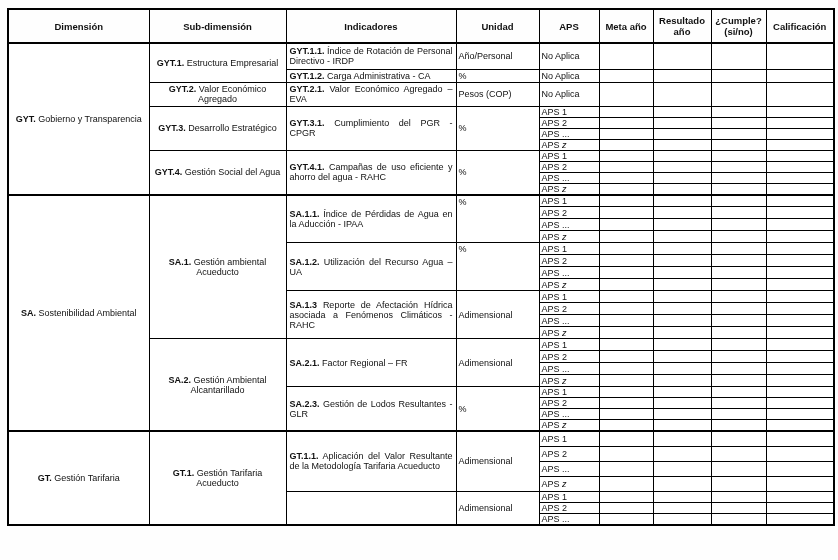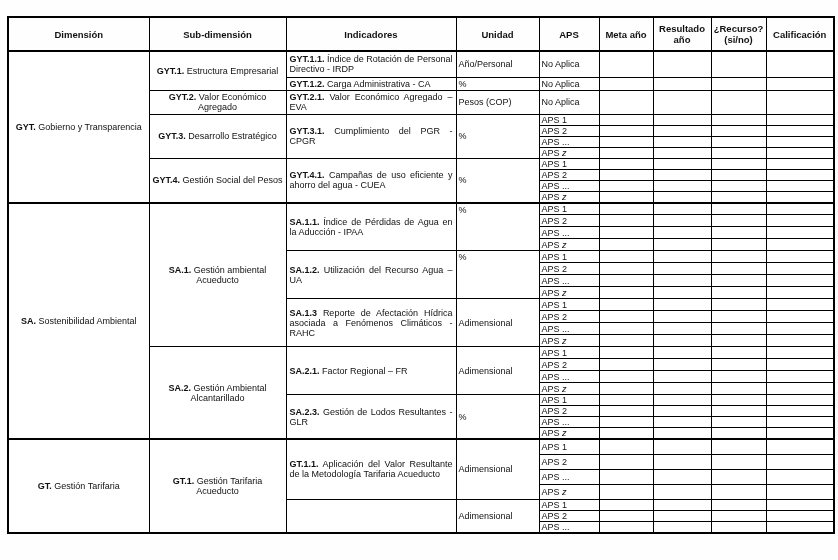--- a/index.html
+++ b/index.html
@@ -2,21 +2,21 @@
 <html><head>
 <meta charset="utf-8">
 <style>
   html, body {
     margin: 0; padding: 0;
     width: 838px; height: 560px;
     background: #fefefe;
     overflow: hidden;
     font-family: "Liberation Sans", sans-serif;
   }
-  .page { padding: 16px 0 0 7px; }
+  .page { padding: 8px 0 0 7px; }
   table.matrix {
     border-collapse: collapse;
     table-layout: fixed;
     width: 826px;
     border: 2px solid #000;
   }
   .matrix th, .matrix td {
     border: 1px solid #000;
     color: #111;
     overflow: hidden;
@@ -66,21 +66,21 @@
     </colgroup>
   <thead>
         <tr>
           <th>Dimensión</th>
           <th>Sub-dimensión</th>
           <th>Indicadores</th>
           <th>Unidad</th>
           <th>APS</th>
           <th>Meta año</th>
           <th>Resultado año</th>
-          <th>¿Recurso? (si/no)</th>
+          <th>¿Cumple? (si/no)</th>
           <th>Calificación</th>
         </tr>
       </thead>
       <tbody>
         <tr class="sect" style="height: 26px;">
           <td class="dim" rowspan="11"><b class="code">GYT.</b> <span>Gobierno y Transparencia</span></td>
           <td class="sub" rowspan="2"><b class="code">GYT.1.</b> <span>Estructura Empresarial</span></td>
           <td class="ind" rowspan="1"><b class="code">GYT.1.1.</b> <span>Índice de Rotación de Personal Directivo - IRDP</span></td>
           <td class="unit" rowspan="1">Año/Personal</td>
           <td class="aps">No Aplica</td>
@@ -133,22 +133,22 @@
           <td class="blank"></td>
         </tr>
         <tr style="height: 11px;">
           <td class="aps">APS <i class="zz">z</i></td>
           <td class="blank"></td>
           <td class="blank"></td>
           <td class="blank"></td>
           <td class="blank"></td>
         </tr>
         <tr style="height: 11px;">
-          <td class="sub" rowspan="4"><b class="code">GYT.4.</b> <span>Gestión Social del Pesos</span></td>
-          <td class="ind" rowspan="4"><b class="code">GYT.4.1.</b> <span>Campañas de uso eficiente y ahorro del agua - CUEA</span></td>
+          <td class="sub" rowspan="4"><b class="code">GYT.4.</b> <span>Gestión Social del Agua</span></td>
+          <td class="ind" rowspan="4"><b class="code">GYT.4.1.</b> <span>Campañas de uso eficiente y ahorro del agua - RAHC</span></td>
           <td class="unit" rowspan="4">%</td>
           <td class="aps">APS 1</td>
           <td class="blank"></td>
           <td class="blank"></td>
           <td class="blank"></td>
           <td class="blank"></td>
         </tr>
         <tr style="height: 11px;">
           <td class="aps">APS 2</td>
           <td class="blank"></td>

